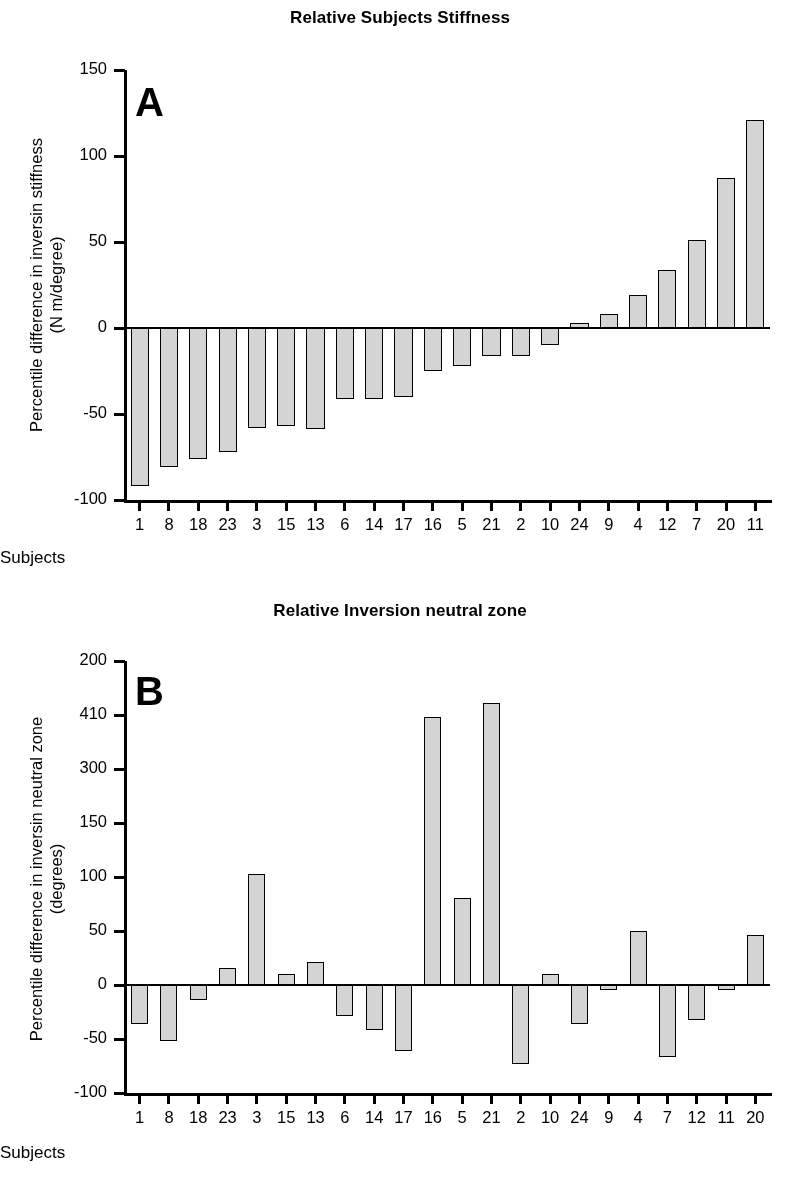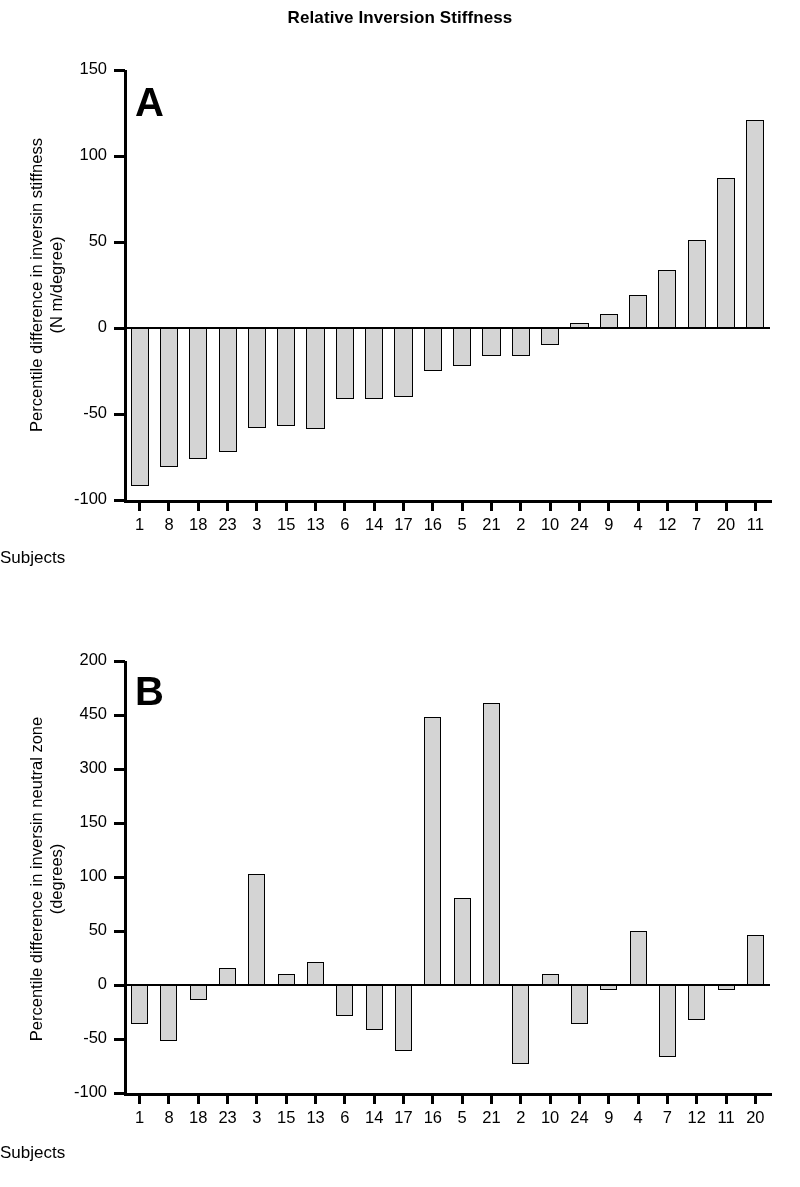--- a/index.html
+++ b/index.html
@@ -86,21 +86,21 @@
     position: absolute;
     background: #000000;
   }
 </style>
 </head>
 <body>
 
 <div class="page">
 
   <div class="panel" id="panelA">
-    <div class="panel-title">Relative Inversion Stiffness</div>
+    <div class="panel-title">Relative Subjects Stiffness</div>
     <div class="panel-letter" id="letterA" style="left:135px; top:82px;">A</div>
 
     <div class="ylabel" id="ylabA1" style="left: 36px; top: 285px; width: 430px; transform: rotate(-90deg) translate(-50%, -50%);">Percentile difference in inversin stiffness</div>
     <div class="ylabel" id="ylabA2" style="left: 56px; top: 285px; width: 430px; transform: rotate(-90deg) translate(-50%, -50%);">(N m/degree)</div>
 
     <div class="plot" id="plotA" style="left: 125px; top: 70px; width: 645px; height: 430px;">
         <div class="axis-line" style="left: -1.5px; top: 0px; width: 3px; height: 431px;"></div>
         <div class="axis-line" style="left: -1.5px; top: 430px; width: 648px; height: 3px;"></div>
         <div class="tick" style="left: -11px; top: 428.5px; width: 11px; height: 3px;"></div>
         <div class="ytick-label" style="left: -80px; top: 419px; width: 62px;">-100</div>
@@ -180,20 +180,21 @@
         <div class="xtick-label" style="left: 582.364px; top: 445px; width: 37.3182px;">20</div>
         <div class="bar" style="left: 621.252px; top: 49.88px; width: 18.1773px; height: 208.12px;"></div>
         <div class="tick" style="left: 628.841px; top: 430px; width: 3px; height: 11px;"></div>
         <div class="xtick-label" style="left: 611.682px; top: 445px; width: 37.3182px;">11</div>
       </div>
 
     <div class="xlabel" id="xlabA" style="top:548px;">Subjects</div>
   </div>
 
   <div class="panel" id="panelB" style="margin-top: 0px;">
+    <div class="panel-title">Relative Inversion neutral zone</div>
     <div class="panel-letter" id="letterB" style="left:135px; top:78px;">B</div>
 
     <div class="ylabel" id="ylabB1" style="left: 36px; top: 286px; width: 440px; transform: rotate(-90deg) translate(-50%, -50%);">Percentile difference in inversin neutral zone</div>
     <div class="ylabel" id="ylabB2" style="left: 56px; top: 286px; width: 440px; transform: rotate(-90deg) translate(-50%, -50%);">(degrees)</div>
 
     <div class="plot" id="plotB" style="left: 125px; top: 68px; width: 645px; height: 432px;">
         <div class="axis-line" style="left: -1.5px; top: 0px; width: 3px; height: 433px;"></div>
         <div class="axis-line" style="left: -1.5px; top: 432px; width: 648px; height: 3px;"></div>
         <div class="tick" style="left: -11px; top: 430.5px; width: 11px; height: 3px;"></div>
         <div class="ytick-label" style="left: -80px; top: 421px; width: 62px;">-100</div>
@@ -203,21 +204,21 @@
         <div class="ytick-label" style="left: -80px; top: 313px; width: 62px;">0</div>
         <div class="tick" style="left: -11px; top: 268.5px; width: 11px; height: 3px;"></div>
         <div class="ytick-label" style="left: -80px; top: 259px; width: 62px;">50</div>
         <div class="tick" style="left: -11px; top: 214.5px; width: 11px; height: 3px;"></div>
         <div class="ytick-label" style="left: -80px; top: 205px; width: 62px;">100</div>
         <div class="tick" style="left: -11px; top: 160.5px; width: 11px; height: 3px;"></div>
         <div class="ytick-label" style="left: -80px; top: 151px; width: 62px;">150</div>
         <div class="tick" style="left: -11px; top: 106.5px; width: 11px; height: 3px;"></div>
         <div class="ytick-label" style="left: -80px; top: 97px; width: 62px;">300</div>
         <div class="tick" style="left: -11px; top: 52.5px; width: 11px; height: 3px;"></div>
-        <div class="ytick-label" style="left: -80px; top: 43px; width: 62px;">450</div>
+        <div class="ytick-label" style="left: -80px; top: 43px; width: 62px;">410</div>
         <div class="tick" style="left: -11px; top: -1.5px; width: 11px; height: 3px;"></div>
         <div class="ytick-label" style="left: -80px; top: -11px; width: 62px;">200</div>
         <div class="zero-line" style="left: 0px; top: 322.7px; width: 645px; height: 2.6px;"></div>
         <div class="bar" style="left: 6.15682px; top: 324px; width: 17.0045px; height: 38.88px;"></div>
         <div class="tick" style="left: 13.1591px; top: 432px; width: 3px; height: 11px;"></div>
         <div class="xtick-label" style="left: -4px; top: 447px; width: 37.3182px;">1</div>
         <div class="bar" style="left: 35.475px; top: 324px; width: 17.0045px; height: 56.16px;"></div>
         <div class="tick" style="left: 42.4773px; top: 432px; width: 3px; height: 11px;"></div>
         <div class="xtick-label" style="left: 25.3182px; top: 447px; width: 37.3182px;">8</div>
         <div class="bar" style="left: 64.7932px; top: 324px; width: 17.0045px; height: 15.12px;"></div>

